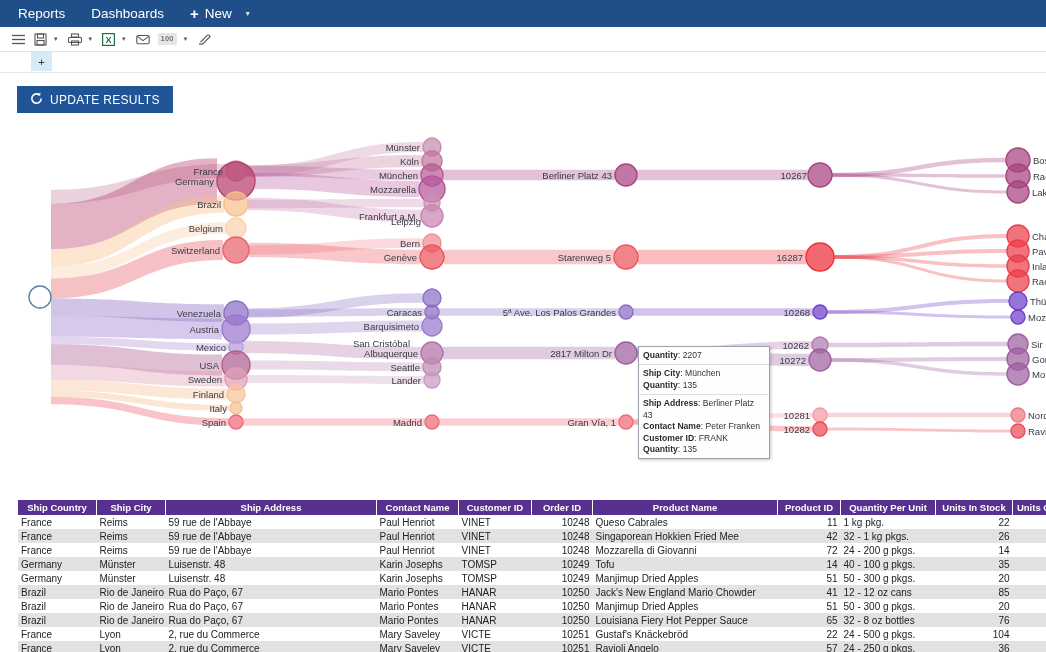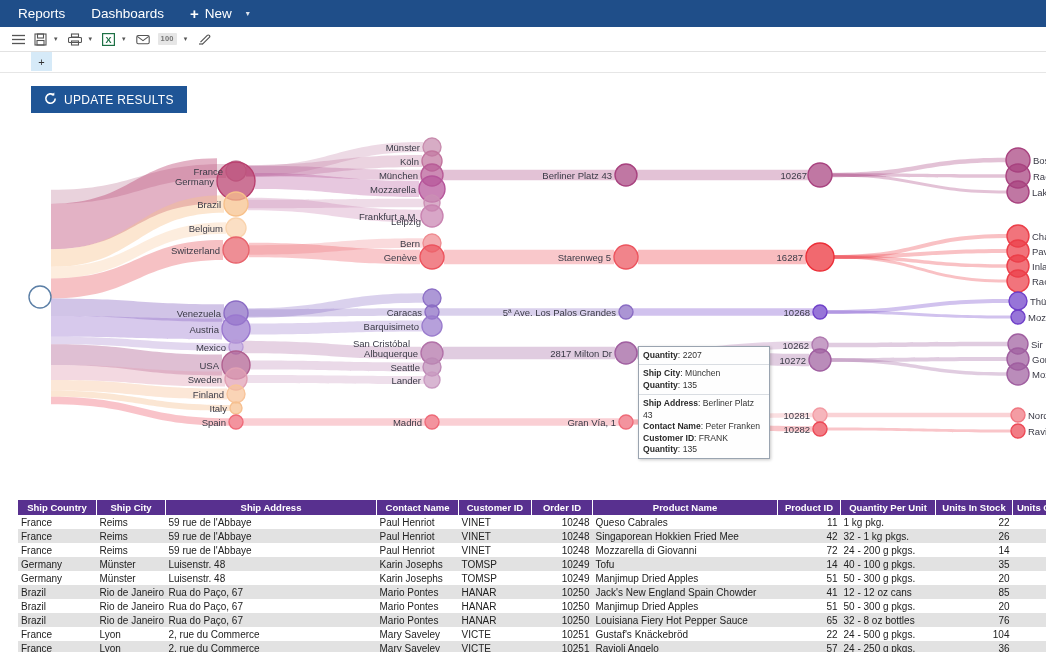--- a/index.html
+++ b/index.html
@@ -31,21 +31,21 @@
     background:#e6e6e6;color:#777;font-size:7.5px;font-weight:bold;
     padding:2px 3px;line-height:1;border-radius:1px;letter-spacing:.2px;
   }
   
   #tabstrip{height:20px;background:#fff;border-bottom:1px solid #e6e6e6;padding-left:31px;display:flex;}
   #plustab{
     width:21px;height:19px;background:#d6eaf8;color:#333;
     display:flex;align-items:center;justify-content:center;font-size:11px;cursor:pointer;
   }
   
-  #btnrow{padding:13px 0 0 31px;}
+  #btnrow{padding:13px 0 0 17px;}
   #updatebtn{
     display:inline-flex;align-items:center;gap:7px;
     background:#1f5596;color:#fff;border:none;
     height:27px;padding:0 13px;font-size:12px;letter-spacing:.3px;cursor:pointer;
     font-family:"Liberation Sans",sans-serif;
   }
   
   #sankeywrap{position:relative;width:1046px;height:340px;margin-top:12px;}
   #sankeysvg{position:absolute;left:0;top:0;}
   .nlabel{
@@ -440,21 +440,21 @@
           <td class="num">20</td>
           <td class="num">0</td>
         </tr>
         <tr>
           <td>Brazil</td>
           <td>Rio de Janeiro</td>
           <td>Rua do Paço, 67</td>
           <td>Mario Pontes</td>
           <td>HANAR</td>
           <td class="num">10250</td>
-          <td>Jack's New England Spain Chowder</td>
+          <td>Jack's New England Mario Chowder</td>
           <td class="num">41</td>
           <td>12 - 12 oz cans</td>
           <td class="num">85</td>
           <td class="num">0</td>
         </tr>
         <tr>
           <td>Brazil</td>
           <td>Rio de Janeiro</td>
           <td>Rua do Paço, 67</td>
           <td>Mario Pontes</td>

